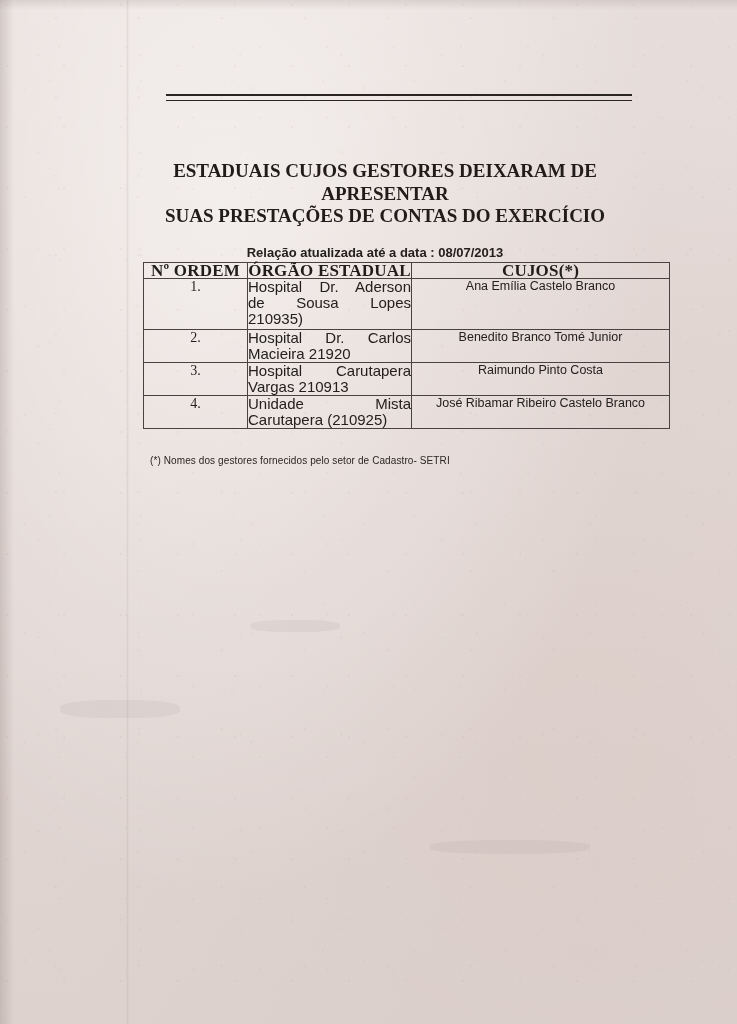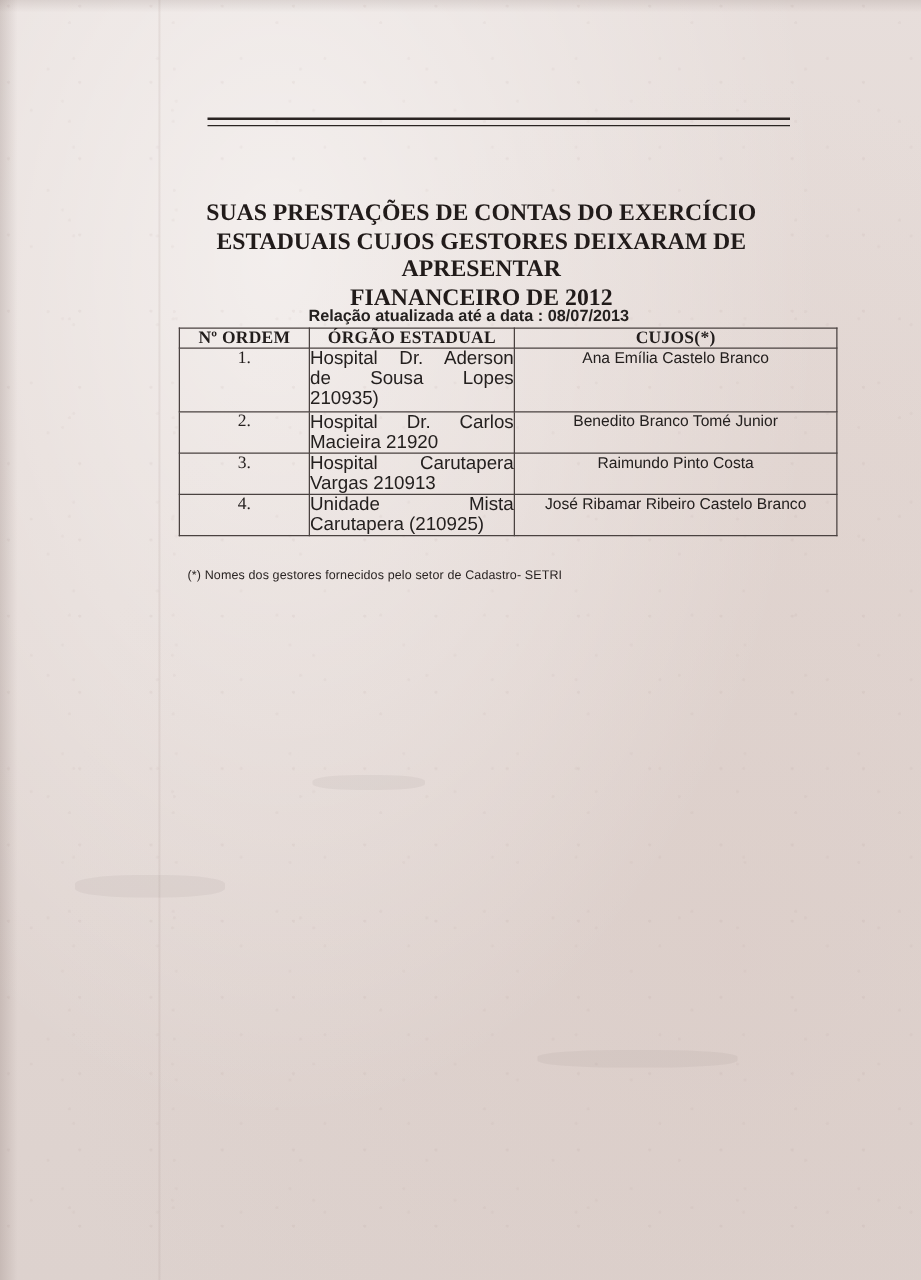--- a/index.html
+++ b/index.html
@@ -124,21 +124,21 @@
     border-collapse: collapse;
     table-layout: fixed;
   }
   table.doc td, table.doc th {
     border: 1px solid #4a4240;
     padding: 0;
     vertical-align: top;
   }
   table.doc thead th {
     font-family: "Liberation Serif", serif;
-    font-size: 14px;
+    font-size: 17px;
     font-weight: bold;
     text-align: center;
     height: 15px;
     line-height: 15px;
     color: #221d1c;
     letter-spacing: .2px;
   }
   .col-ordem { width: 103px; }
   .col-orgao { width: 163px; }
   .col-gestor { width: 257px; }
@@ -202,23 +202,22 @@
   <div class="ghost" style="left:60px; top:700px; width:120px; height:18px;"></div>
   <div class="ghost" style="left:430px; top:840px; width:160px; height:14px;"></div>
   <div class="ghost" style="left:250px; top:620px; width:90px; height:12px;"></div>
 
   <div id="content">
 
     <div class="rule-top"></div>
 
 
     <div class="hdr2">
+      <div>ESTADUAIS  CUJOS GESTORES DEIXARAM DE APRESENTAR</div>
       <div>SUAS  PRESTAÇÕES DE CONTAS DO EXERCÍCIO</div>
-      <div>ESTADUAIS  CUJOS GESTORES DEIXARAM DE APRESENTAR</div>
-      <div>FIANANCEIRO DE 2012</div>
     </div>
 
     <div class="subdate">Relação atualizada até a data : 08/07/2013</div>
 
     <table class="doc">
       <thead>
         <tr>
           <th class="col-ordem">Nº  ORDEM</th>
           <th class="col-orgao">ÓRGÃO ESTADUAL</th>
           <th class="col-gestor">CUJOS(*)</th>

